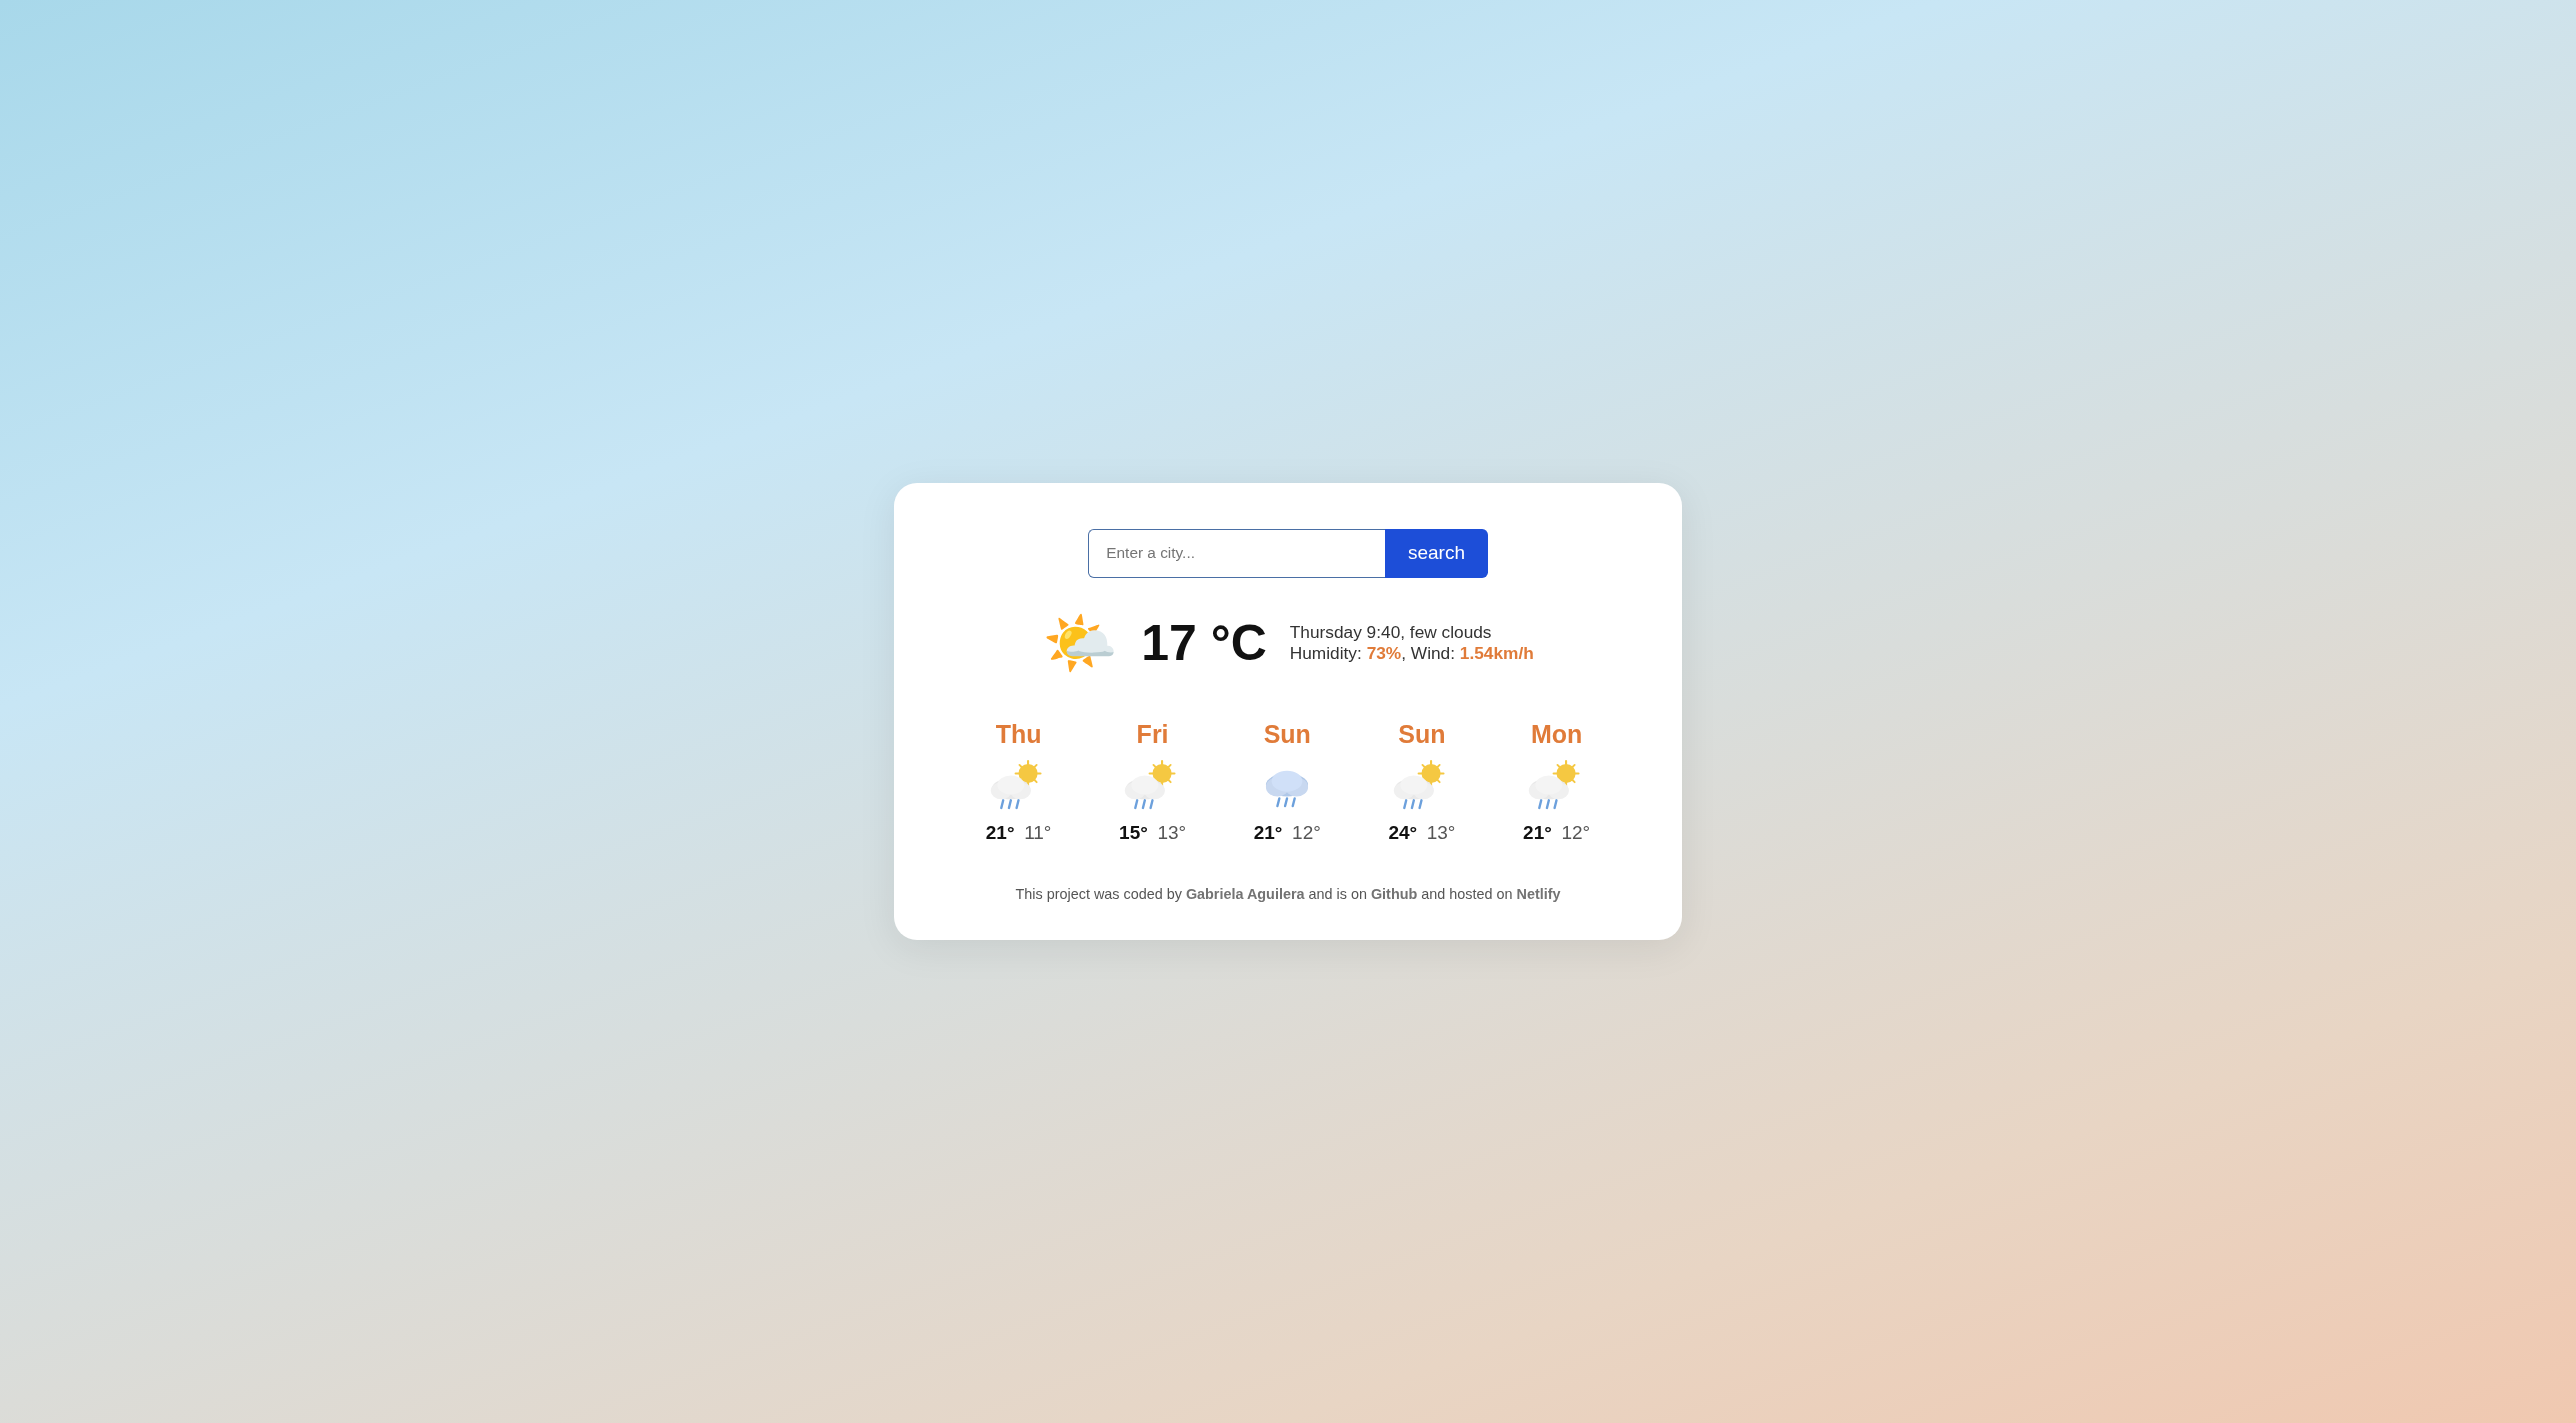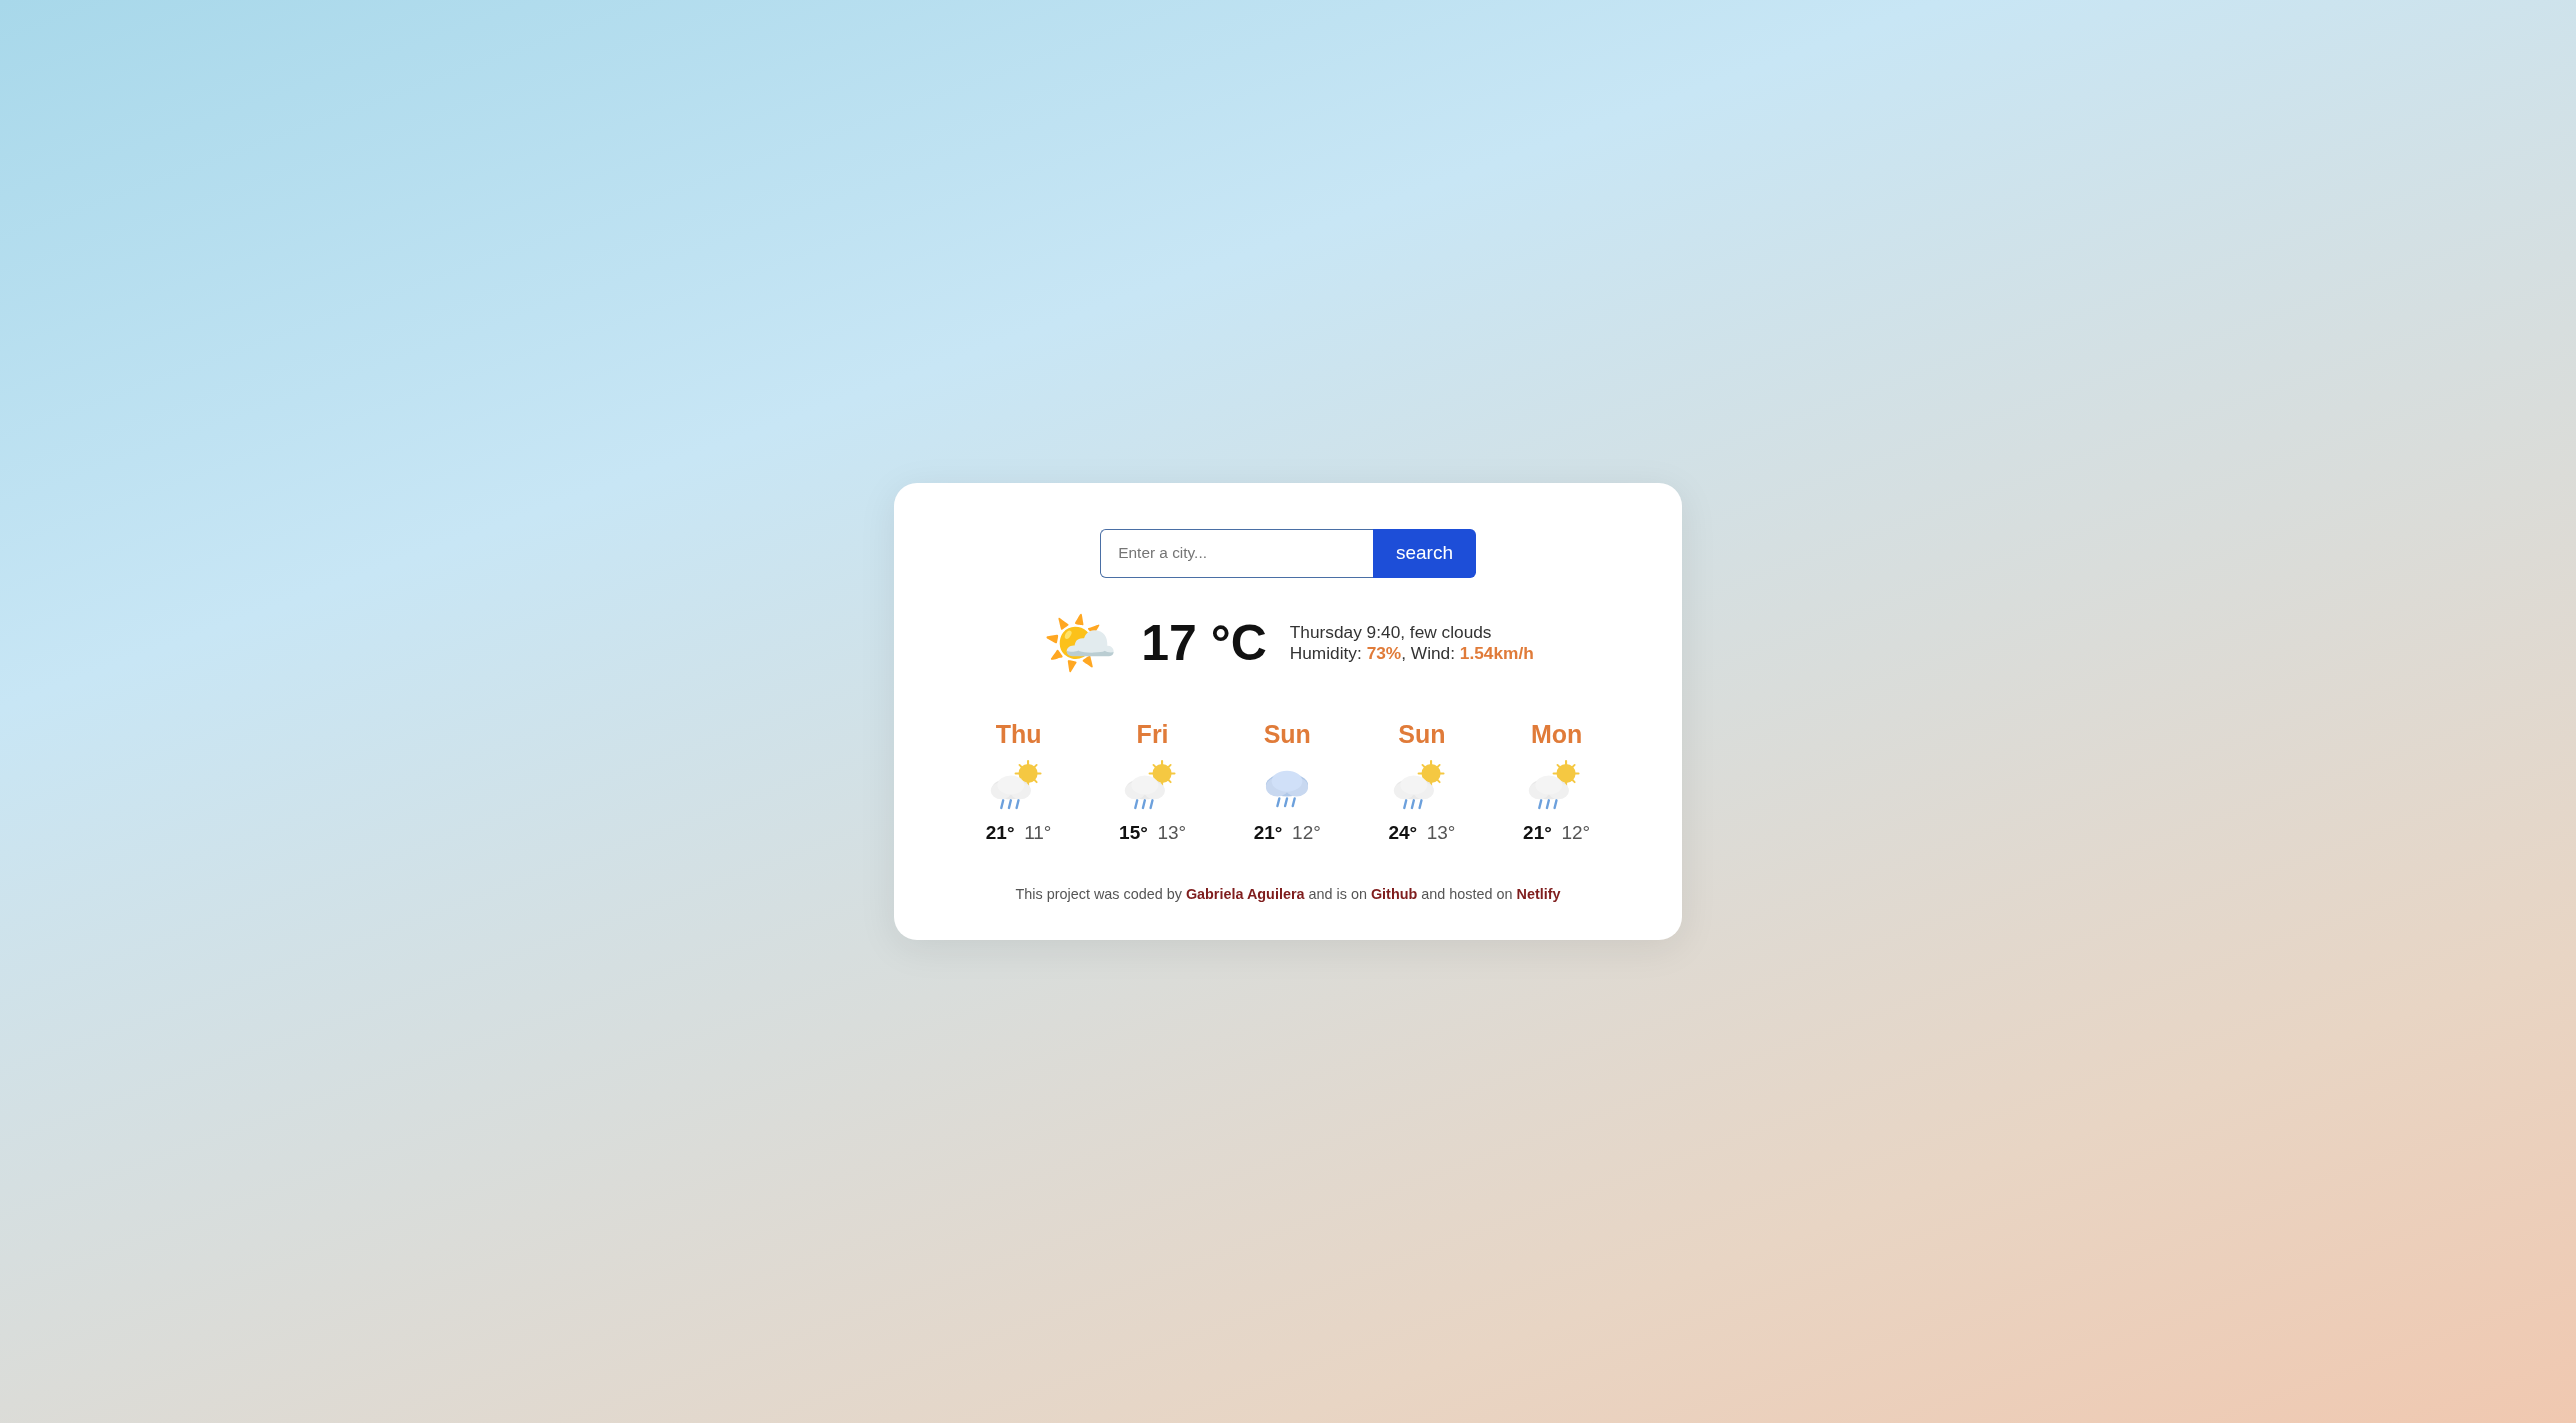--- a/index.html
+++ b/index.html
@@ -22,21 +22,21 @@
     }
 
     
     .search-row {
       display: flex;
       justify-content: center;
       margin-bottom: 35px;
     }
 
     .search-input {
-      width: 273px;
+      width: 297px;
       padding: 13.4px 17.3px;
       font-size: 15.4px;
       border: 1.4px solid #4a6fa5;
       border-right: none;
       border-radius: 5.8px 0 0 5.8px;
       outline: none;
       color: #888;
     }
 
     .search-button {
@@ -141,21 +141,21 @@
     }
 
     
     .footer {
       text-align: center;
       font-size: 14.4px;
       color: #555;
     }
 
     .footer a {
-      color: #7f1d1d;
+      color: #737373;
       font-weight: 600;
       text-decoration: none;
     }
   </style>
 </head>
 <body>
 
 <div class="card">
 
   <div class="search-row">

